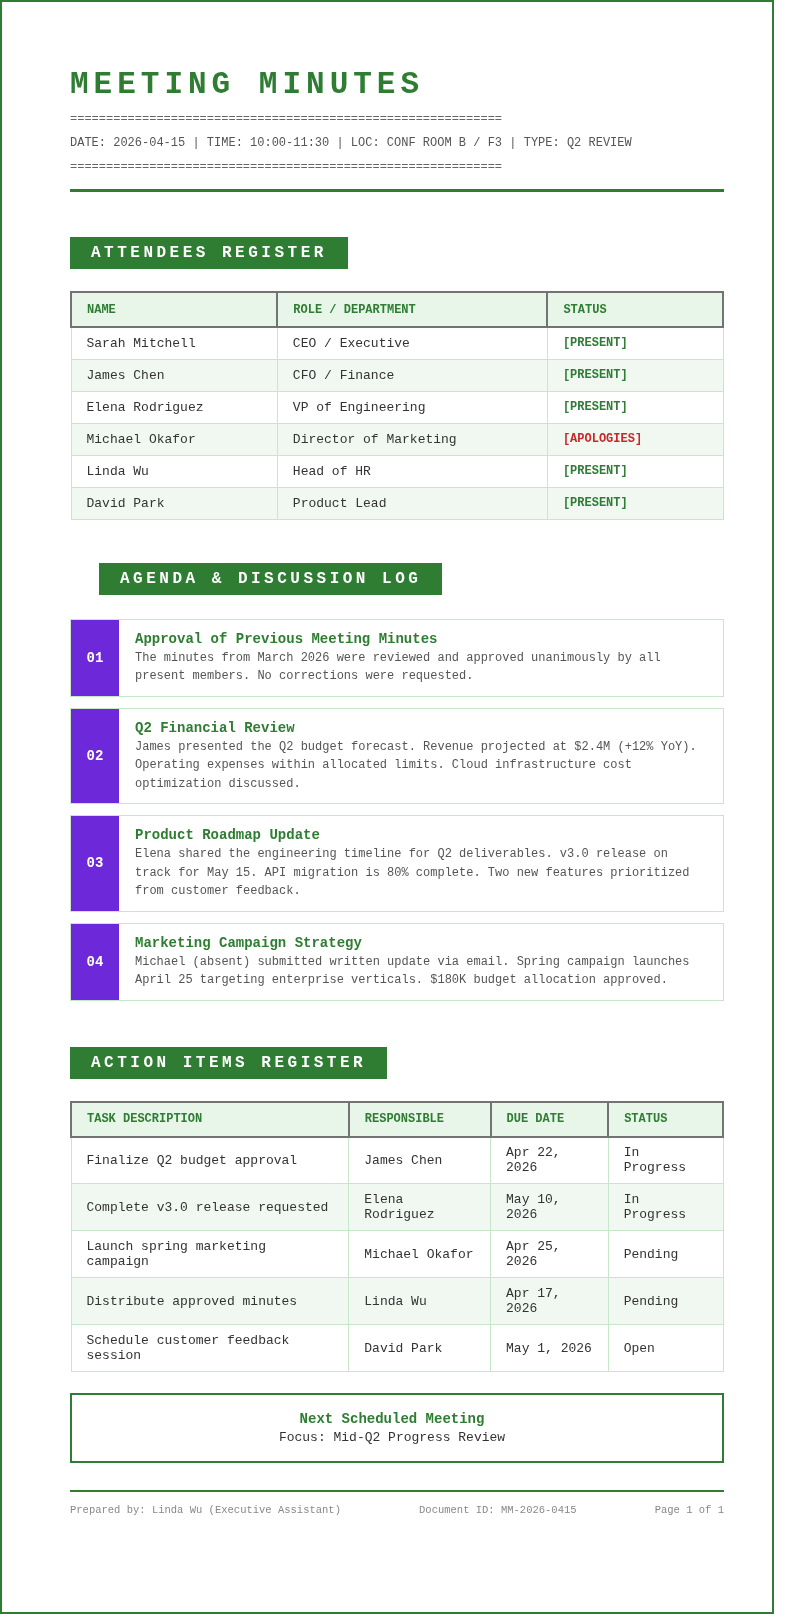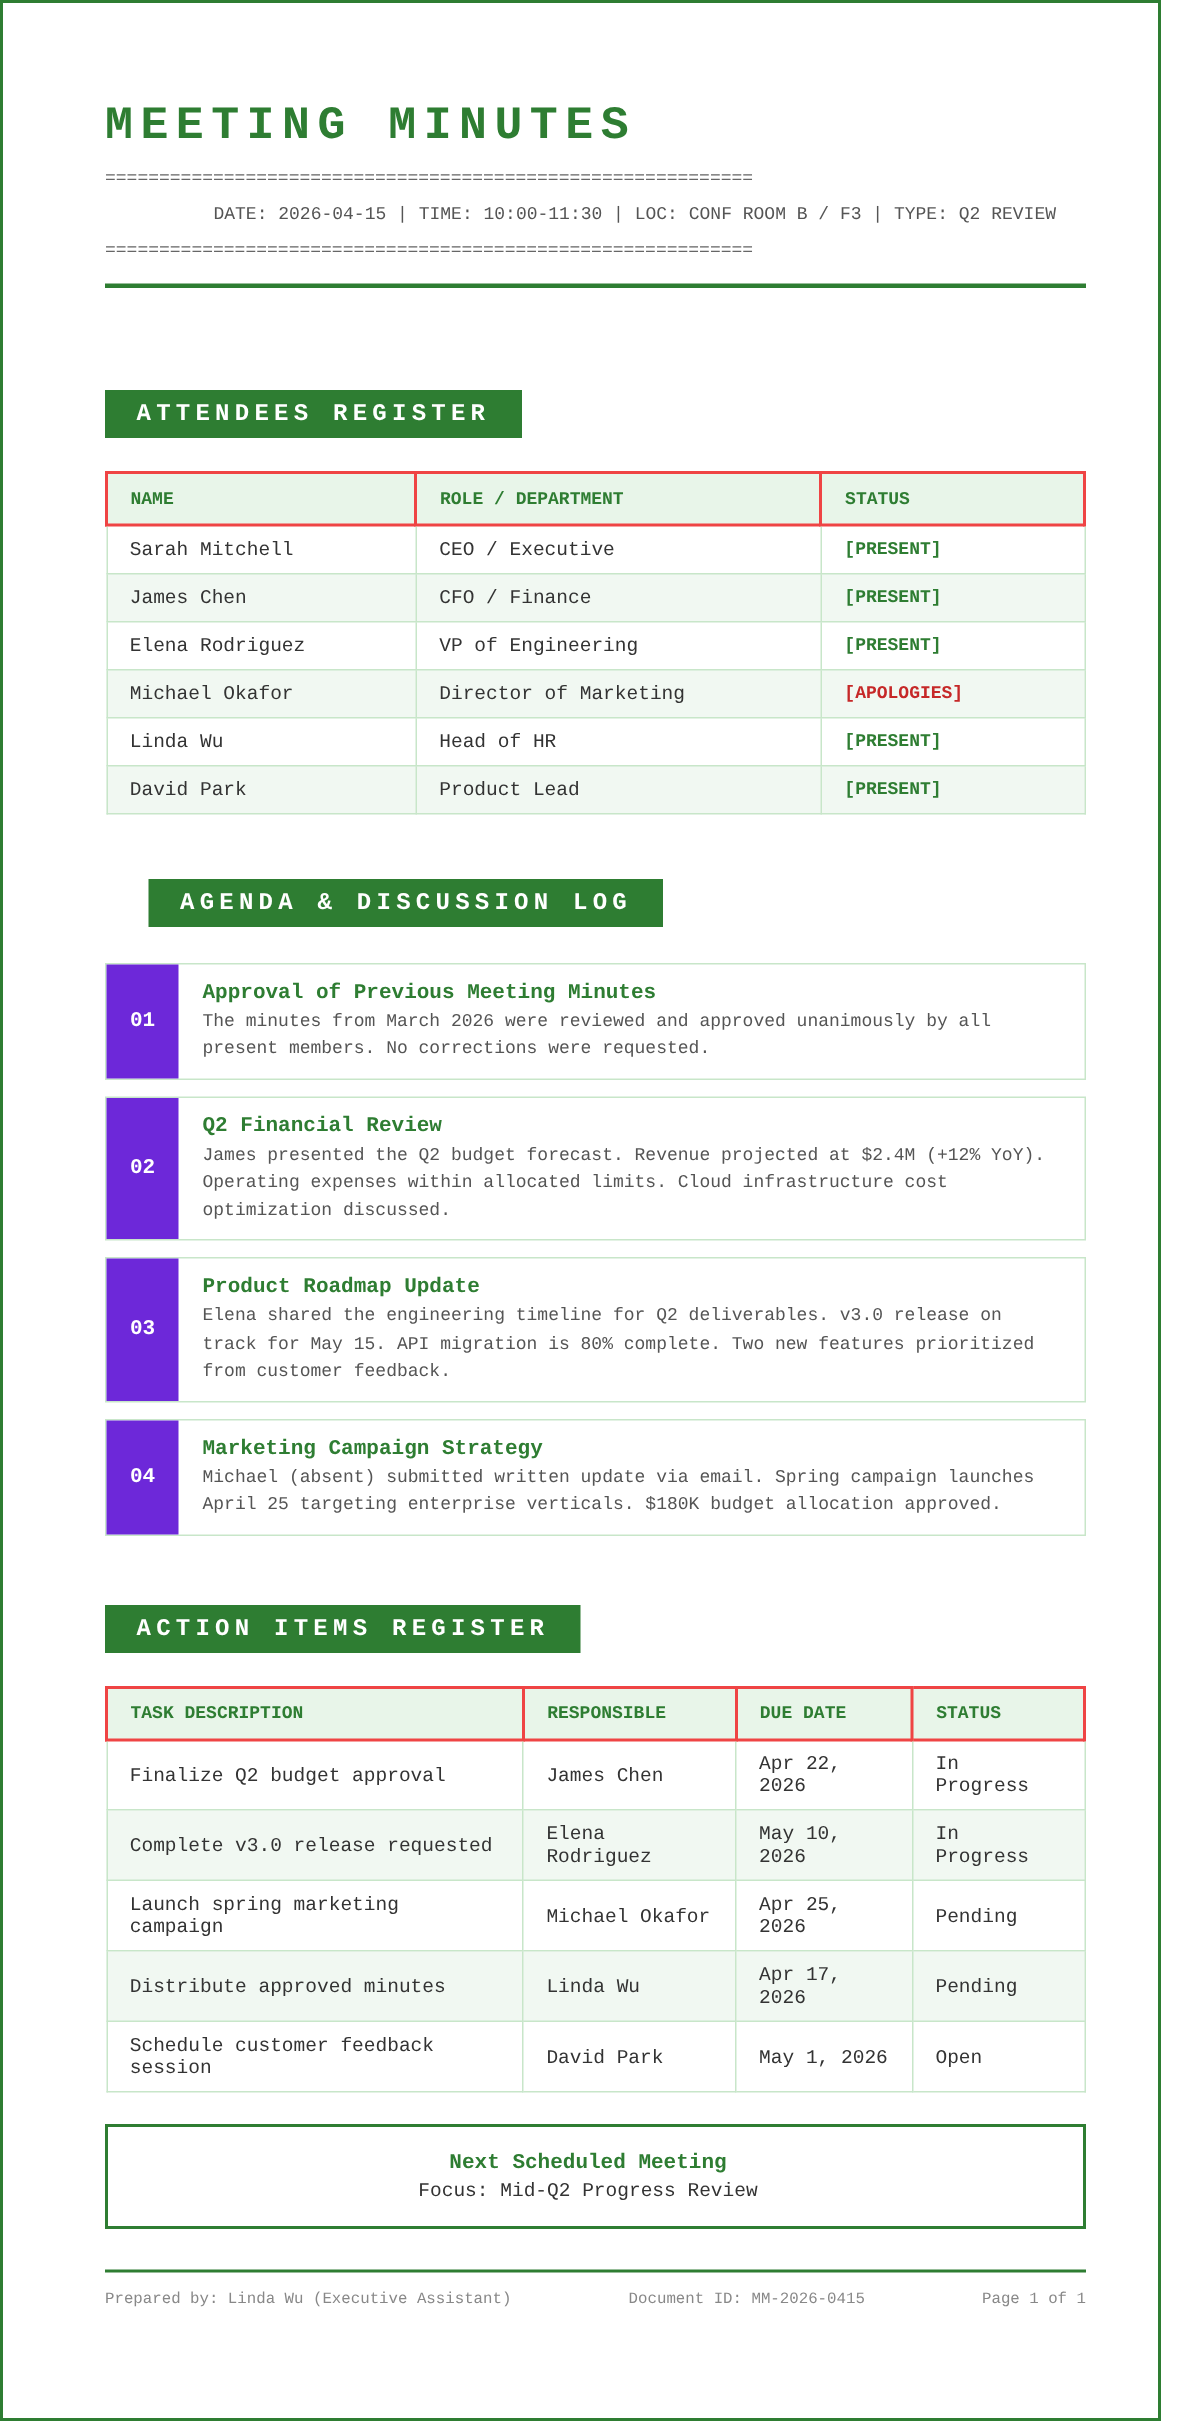--- a/index.html
+++ b/index.html
@@ -35,57 +35,56 @@
     line-height: 14px;
     white-space: nowrap;
     overflow: hidden;
   }
   .meta {
     margin-top: 10px;
     font-size: 12px;
     color: #555555;
     line-height: 14px;
     white-space: nowrap;
-    text-align: right;
   }
   .thick-rule {
     margin-top: 15px;
     height: 3px;
     background: #2e7d32;
     width: 654px;
   }
   .section-heading {
     display: inline-block;
     background: #2e7d32;
     color: #ffffff;
     font-weight: bold;
     font-size: 16px;
     letter-spacing: 3.5px;
     padding: 0 21px;
     height: 32px;
     line-height: 32px;
   }
-  .sec-attendees { margin-top: 68px; font-family: Liberation Mono, monospace; }
+  .sec-attendees { margin-top: 45px; font-family: Liberation Mono, monospace; }
   .sec-agenda { margin-top: 43px; margin-left: 29px; }
   .sec-actions { margin-top: 35px; }
 
   table {
     border-collapse: collapse;
     width: 654px;
     font-size: 13px;
   }
   th {
     background: #e8f5e9;
     color: #2e7d32;
     font-weight: bold;
     font-size: 12px;
     text-align: left;
     padding: 0 15px;
     height: 35px;
-    border: 2px solid #ef4444;
+    border: 2px solid #737373;
   }
   td {
     padding: 0 15px;
     border: 1px solid #c8e6c9;
     color: #333333;
     vertical-align: middle;
   }
   tbody tr:nth-child(even) td { background: #f1f8f2; }
   .att-table { margin-top: 22px; }
   .att-table td { height: 32px; }

